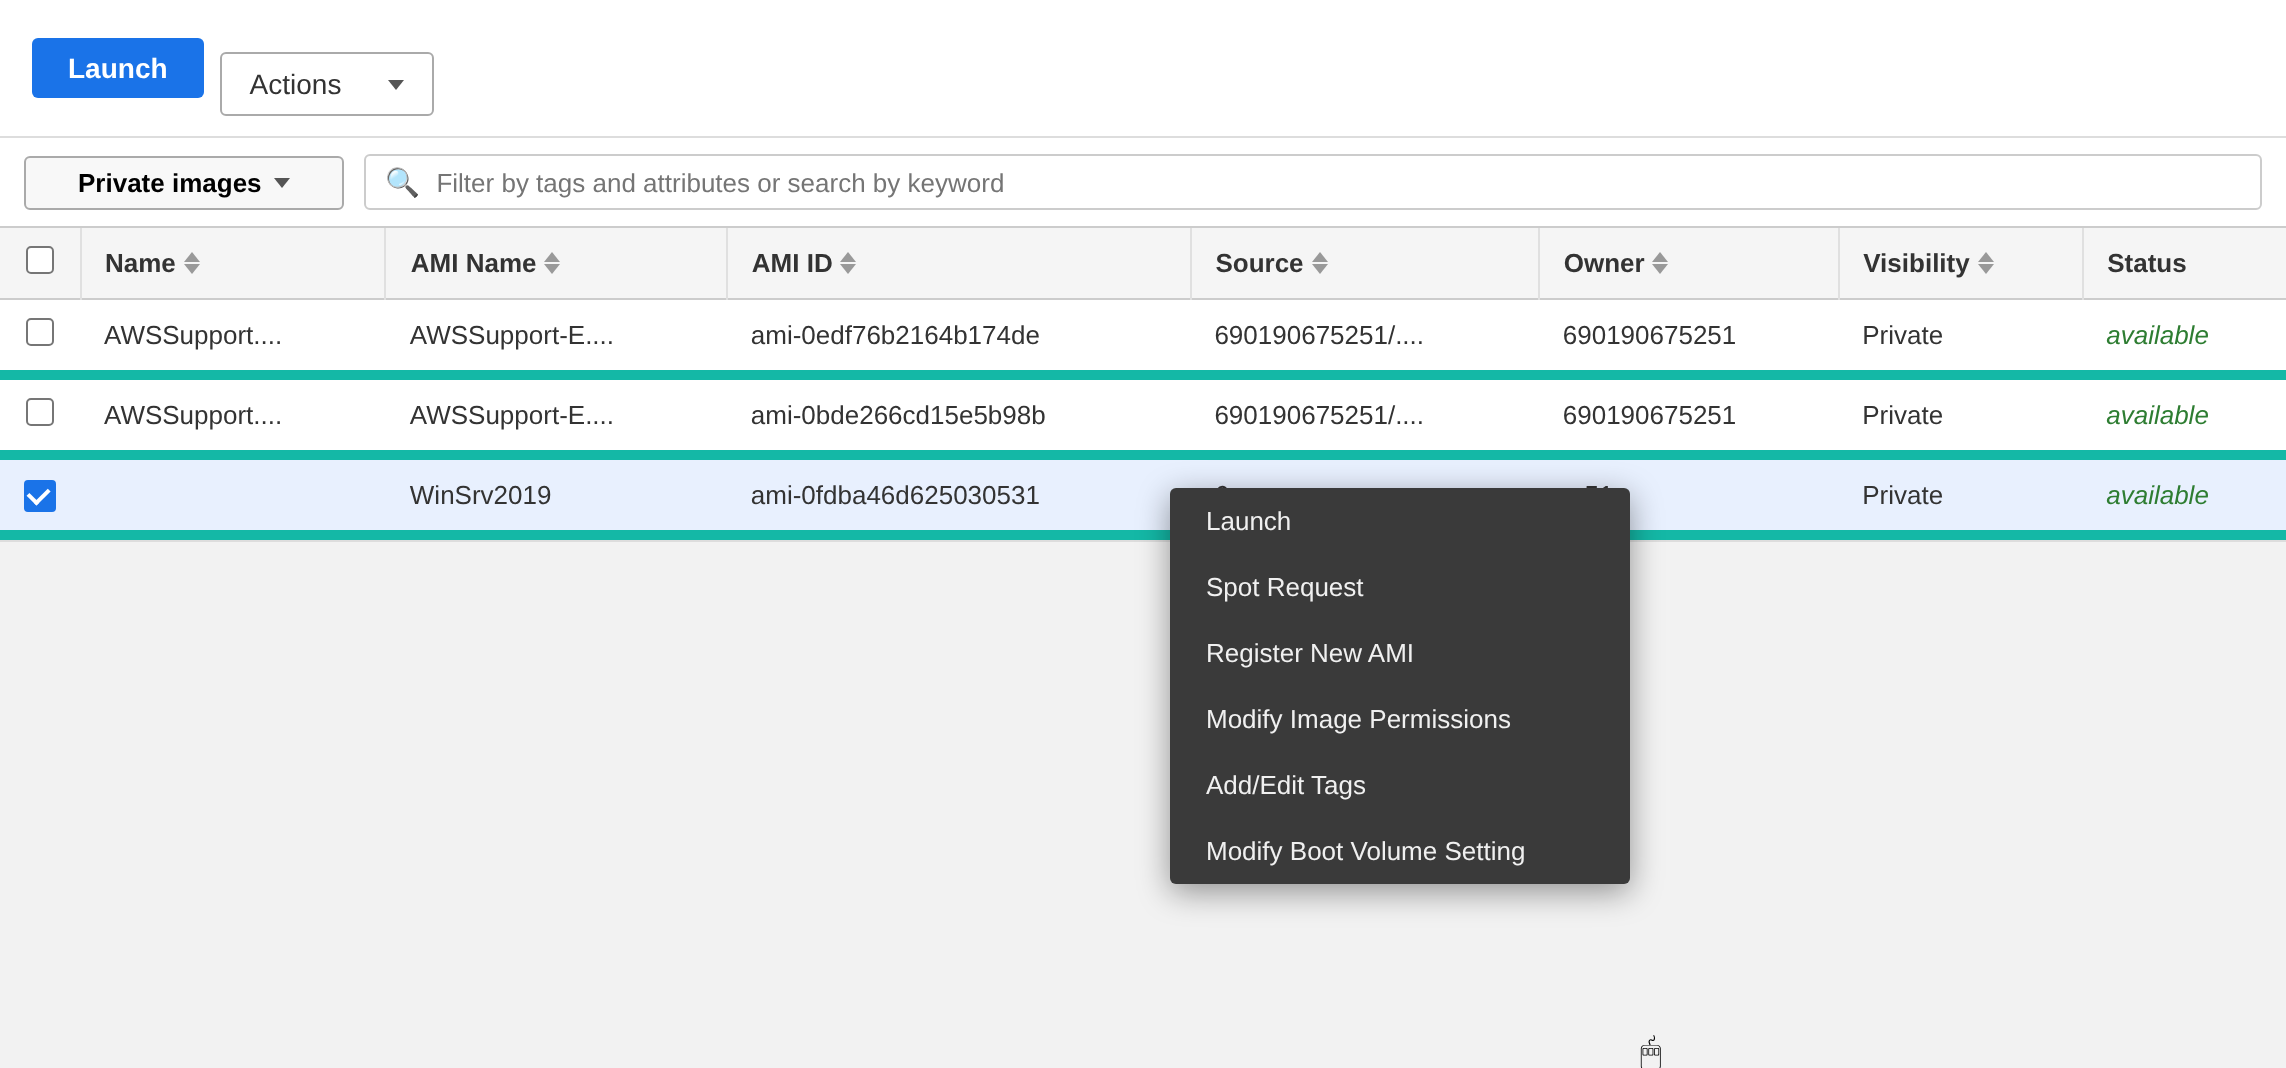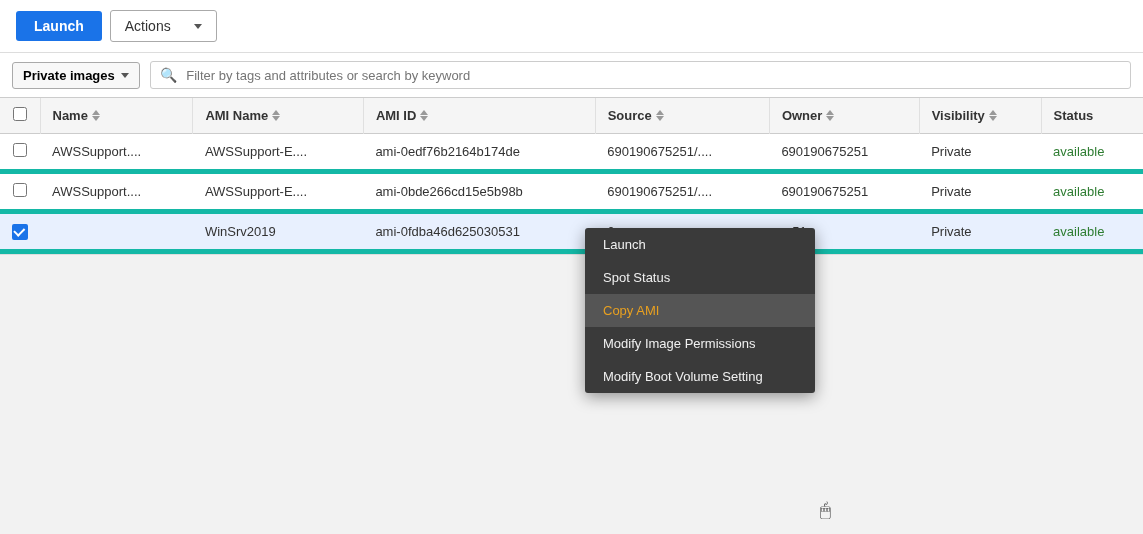--- a/index.html
+++ b/index.html
@@ -35,20 +35,21 @@
       background: #fff;
       color: #333;
       border: 1px solid #aaa;
       border-radius: 3px;
       padding: 7px 14px;
       font-size: 14px;
       cursor: pointer;
       display: flex;
       align-items: center;
       gap: 23px;
+      margin-top: 16px;
     }
     .btn-actions .caret {
       border-top: 5px solid #555;
       border-left: 4px solid transparent;
       border-right: 4px solid transparent;
       display: inline-block;
     }
 
     
     .filter-bar {
@@ -59,21 +60,21 @@
       border-bottom: 1px solid #ccc;
       gap: 10px;
     }
     .filter-dropdown {
       display: flex;
       align-items: center;
       gap: 6px;
       background: #f8f8f8;
       border: 1px solid #aaa;
       border-radius: 3px;
-      padding: 5px 10px;
+      padding: 5px 26px;
       font-size: 13px;
       font-weight: bold;
       cursor: pointer;
       white-space: nowrap;
       text-align: right;
     }
     .filter-dropdown .caret {
       border-top: 5px solid #555;
       border-left: 4px solid transparent;
       border-right: 4px solid transparent;
@@ -152,21 +153,21 @@
     tbody tr.selected { background: #e8f0fe; }
     td {
       padding: 9px 12px;
       font-size: 13px;
       color: #333;
       white-space: nowrap;
       overflow: hidden;
       text-overflow: ellipsis;
       max-width: 180px;
     }
-    td.status-available { color: #2e7d32; }
+    td.status-available { color: #2e7d32; font-style: italic; }
     .checkbox-cell {
       width: 40px;
       text-align: center;
     }
     input[type="checkbox"] {
       width: 14px;
       height: 14px;
       cursor: pointer;
     }
     .checked-box {
@@ -342,20 +343,21 @@
           <td>6...</td>
           <td>...51</td>
           <td>Private</td>
           <td class="status-available">available</td>
         </tr>
       </tbody>
   </table>
 
   <div class="context-menu" id="context-menu">
   <div class="context-menu-item">Launch</div>
-      <div class="context-menu-item">Spot Status</div>
-      <div class="context-menu-item copy-ami">Copy AMI</div>
+      <div class="context-menu-item">Spot Request</div>
+      <div class="context-menu-item">Register New AMI</div>
       <div class="context-menu-item">Modify Image Permissions</div>
+      <div class="context-menu-item">Add/Edit Tags</div>
       <div class="context-menu-item">Modify Boot Volume Setting</div>
     </div>
 
   <div class="cursor">🖱</div>
 </div>
 
 </body></html>

